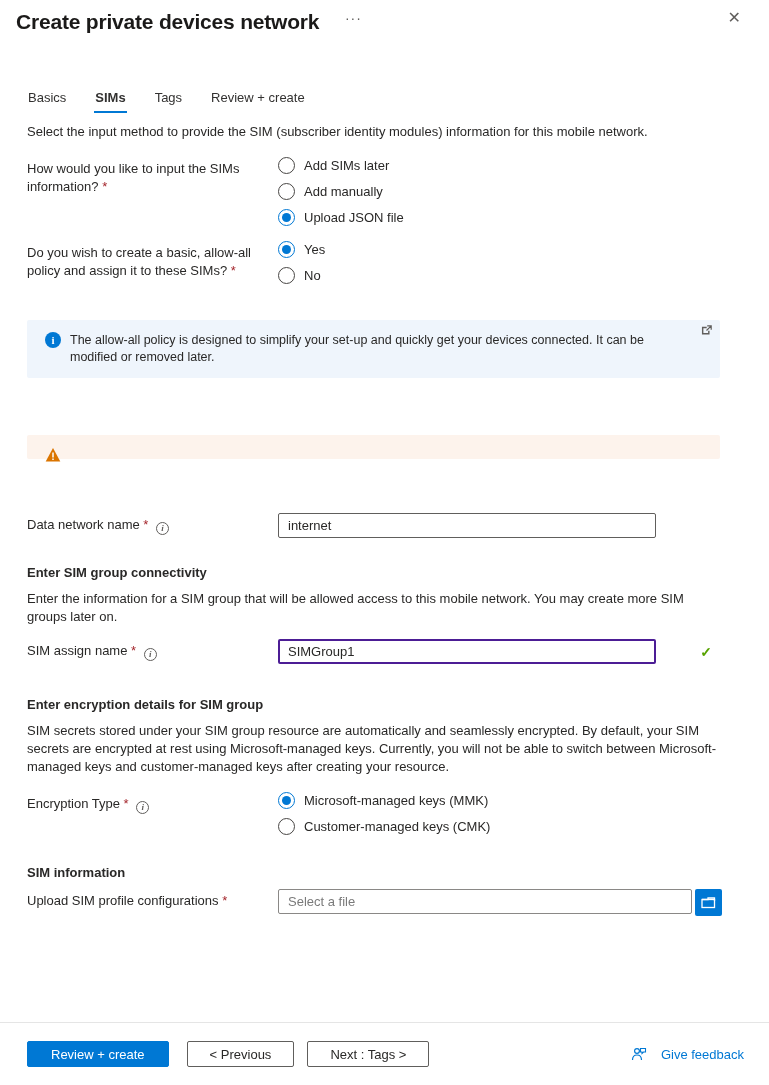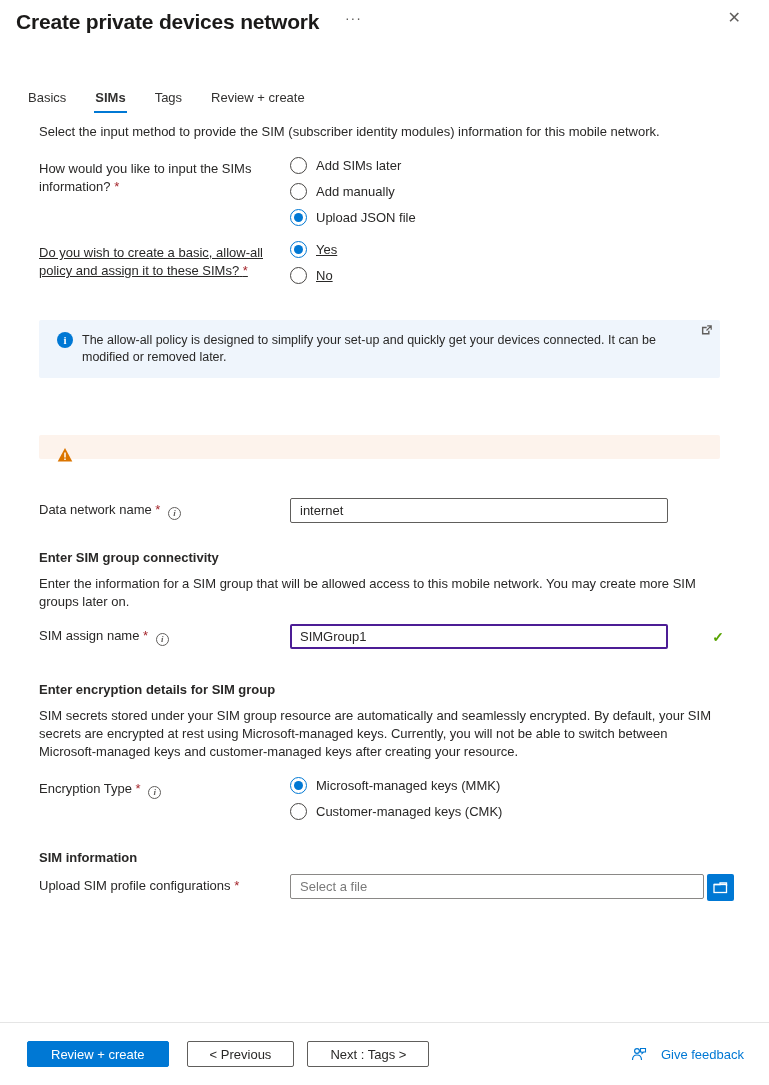--- a/index.html
+++ b/index.html
@@ -13,48 +13,48 @@
   .header { position:relative; padding:10px 16px 0 16px; height:44px; }
   .title { font-size:21px; font-weight:700; color:#1b1a19; display:inline-block; letter-spacing:-0.2px; }
   .ellipsis { display:inline-block; margin-left:22px; color:#605e5c; font-size:14px; letter-spacing:1px; vertical-align:6px; cursor:pointer; }
   .close { position:absolute; top:10px; right:28px; color:#605e5c; font-size:16px; cursor:pointer; line-height:16px; }
   
   .tabs { display:flex; gap:27px; margin:46px 0 0 27px; }
   .tab { padding:0 1px 8px 1px; color:#323130; cursor:pointer; position:relative; }
   .tab.active { font-weight:700; }
   .tab.active::after { content:""; position:absolute; left:0; right:0; bottom:0; height:2px; background:#0078d4; }
   
-  .content { padding:0 49px 0 39px; }
+  .content { padding:0 49px 0 27px; }
   .intro { margin-top:11px; color:#292827; }
   .form-row { display:flex; align-items:flex-start; }
   .flabel { width:251px; flex:0 0 251px; padding-top:3px; line-height:18px; color:#292827; }
   .req { color:#a4262c; }
   .info-i {
     display:inline-block; width:13px; height:13px; border:1px solid #605e5c; border-radius:50%;
     font-size:9px; line-height:11px; text-align:center; color:#605e5c; margin-left:4px; vertical-align:-2px;
     font-family:"Liberation Serif", serif; font-style:italic; font-weight:700;
   }
   .control { flex:1; }
   
   .radio-row { display:flex; align-items:center; gap:9px; margin-bottom:9px; cursor:pointer; }
   .radio-row:last-child { margin-bottom:0; }
   .radio { width:17px; height:17px; border:1px solid #484644; border-radius:50%; background:#fff; position:relative; flex:0 0 17px; }
   .radio.selected { border-color:#0078d4; }
   .radio.selected::after { content:""; position:absolute; inset:3px; border-radius:50%; background:#0078d4; }
   .q1 { margin-top:18px; }
-  .q2 { margin-top:15px;text-decoration:underline; }
+  .q2 { margin-top:15px; }
   
   .banner { position:relative; border-radius:2px; padding:12px 26px 12px 43px; line-height:17px; font-size:12.5px; }
   .banner-info { margin-top:36px; background:#eff5fc; }
   .banner-warn { margin-top:57px; background:#fdf3ec; }
   .banner-icon { position:absolute; left:18px; top:12px; width:16px; height:16px; }
   .info-circle { display:block; width:16px; height:16px; border-radius:50%; background:#0078d4; color:#fff; text-align:center; font-size:11px; line-height:16px; font-weight:700; font-family:"Liberation Serif", serif; }
   .ext-link { position:absolute; top:5px; right:8px; width:11px; height:11px; cursor:pointer; }
   
-  .row-dnn { margin-top:39px; }
+  .row-dnn { margin-top:54px; }
   .input-wrap { position:relative; width:442px; }
   .txt {
     width:378px; height:25px; border:1px solid #605e5c; border-radius:2px; background:#fff;
     font-family:"Liberation Sans", sans-serif; font-size:13px; color:#292827; padding:0 24px 0 9px; outline:none;
   }
   .txt::placeholder { color:#7a7a7a; }
   .txt.focused { border:2px solid #4c1d95; padding-left:8px; }
   .valid-check { position:absolute; right:8px; top:5px; color:#57a300; font-size:14px; font-weight:700; }
   
   .sect-h { font-weight:700; color:#292827; }

